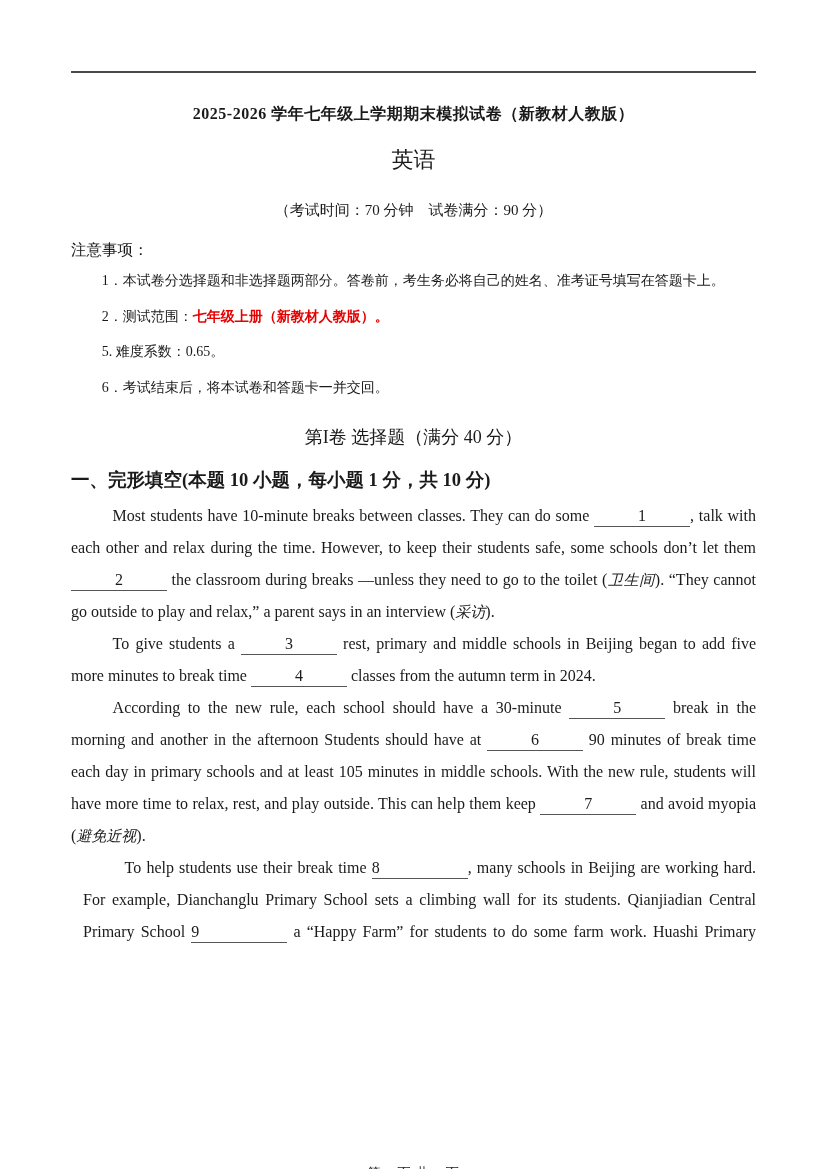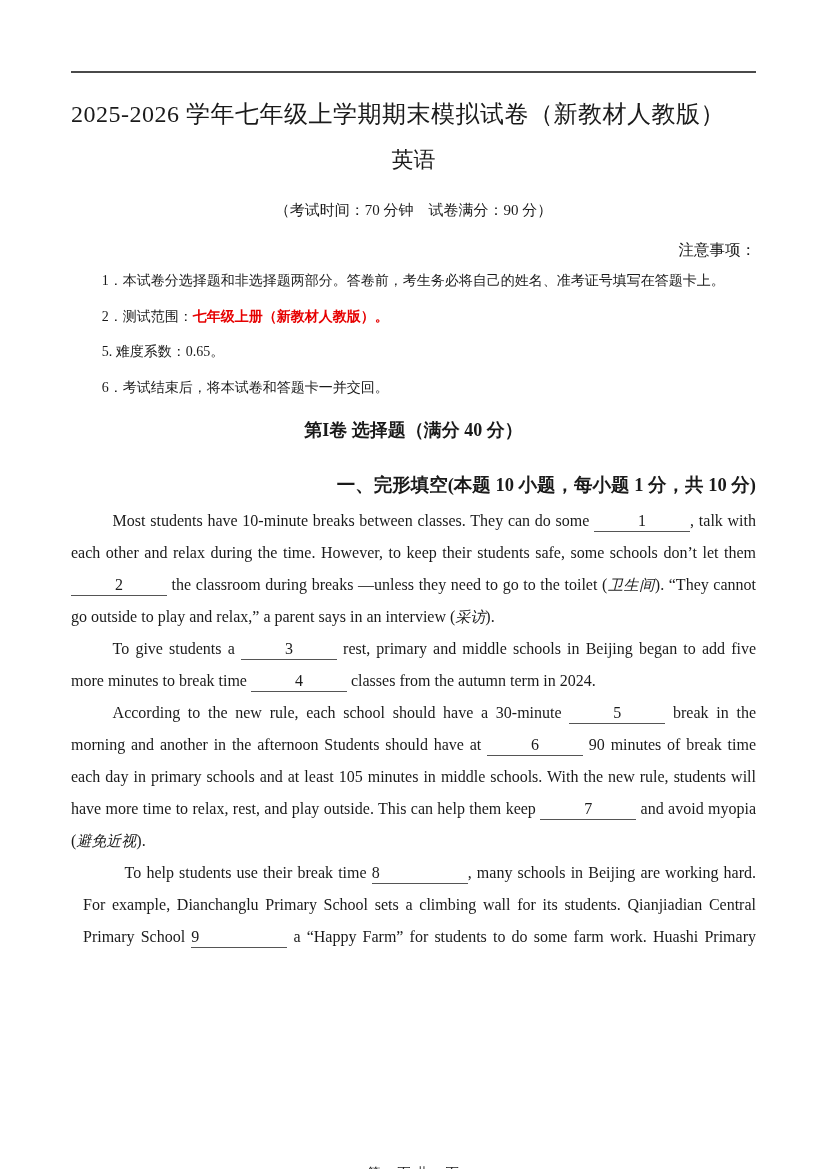--- a/index.html
+++ b/index.html
@@ -15,66 +15,65 @@
     width: 827px; height: 1169px;
     padding: 0 71px;
   }
   .top-rule {
     margin-top: 71px;
     border-top: 2px solid #4a4a4a;
     height: 0;
   }
   .exam-title {
     margin-top: 26px;
-    font-size: 24px;
-    font-weight: normal;
+    font-size: 16px;
+    font-weight: bold;
     line-height: 30px;
-    text-align: left;
+    text-align: center;
     letter-spacing: 0.5px;
   }
   .subject-title {
     margin-top: 17px;
     font-size: 22px;
     font-weight: normal;
     line-height: 28px;
     text-align: center;
   }
   .exam-info {
     margin-top: 26px;
     font-size: 15px;
     line-height: 20px;
     text-align: center;
   }
   .notice-heading {
     margin-top: 17px;
     font-size: 15.5px;
     line-height: 26px;
-    text-align: right;
   }
   .notice-list { margin-top: 0; }
   .notice-item {
     font-size: 14px;
     line-height: 35.5px;
     text-indent: 2.2em;
     text-align: justify;
   }
   .red-bold { color: var(--accent-red, #e60000); font-weight: bold; }
   .part-heading {
-    margin-top: 11px;
+    margin-top: 18px;
     font-size: 18px;
-    font-weight: bold;
+    font-weight: normal;
     line-height: 28px;
     text-align: center;
   }
   .cloze-heading {
-    margin-top: 27px;
+    margin-top: 15px;
     font-size: 18.5px;
     font-weight: bold;
     line-height: 28px;
-    text-align: right;
+    text-align: left;
   }
   .passage { margin-top: 6px; }
   .passage-para {
     font-size: 16px;
     line-height: 32px;
     text-indent: 2.6em;
     text-align: justify;
   }
   .passage-para:last-child { text-align-last: justify; margin-left: 12px; }
   .blank {

